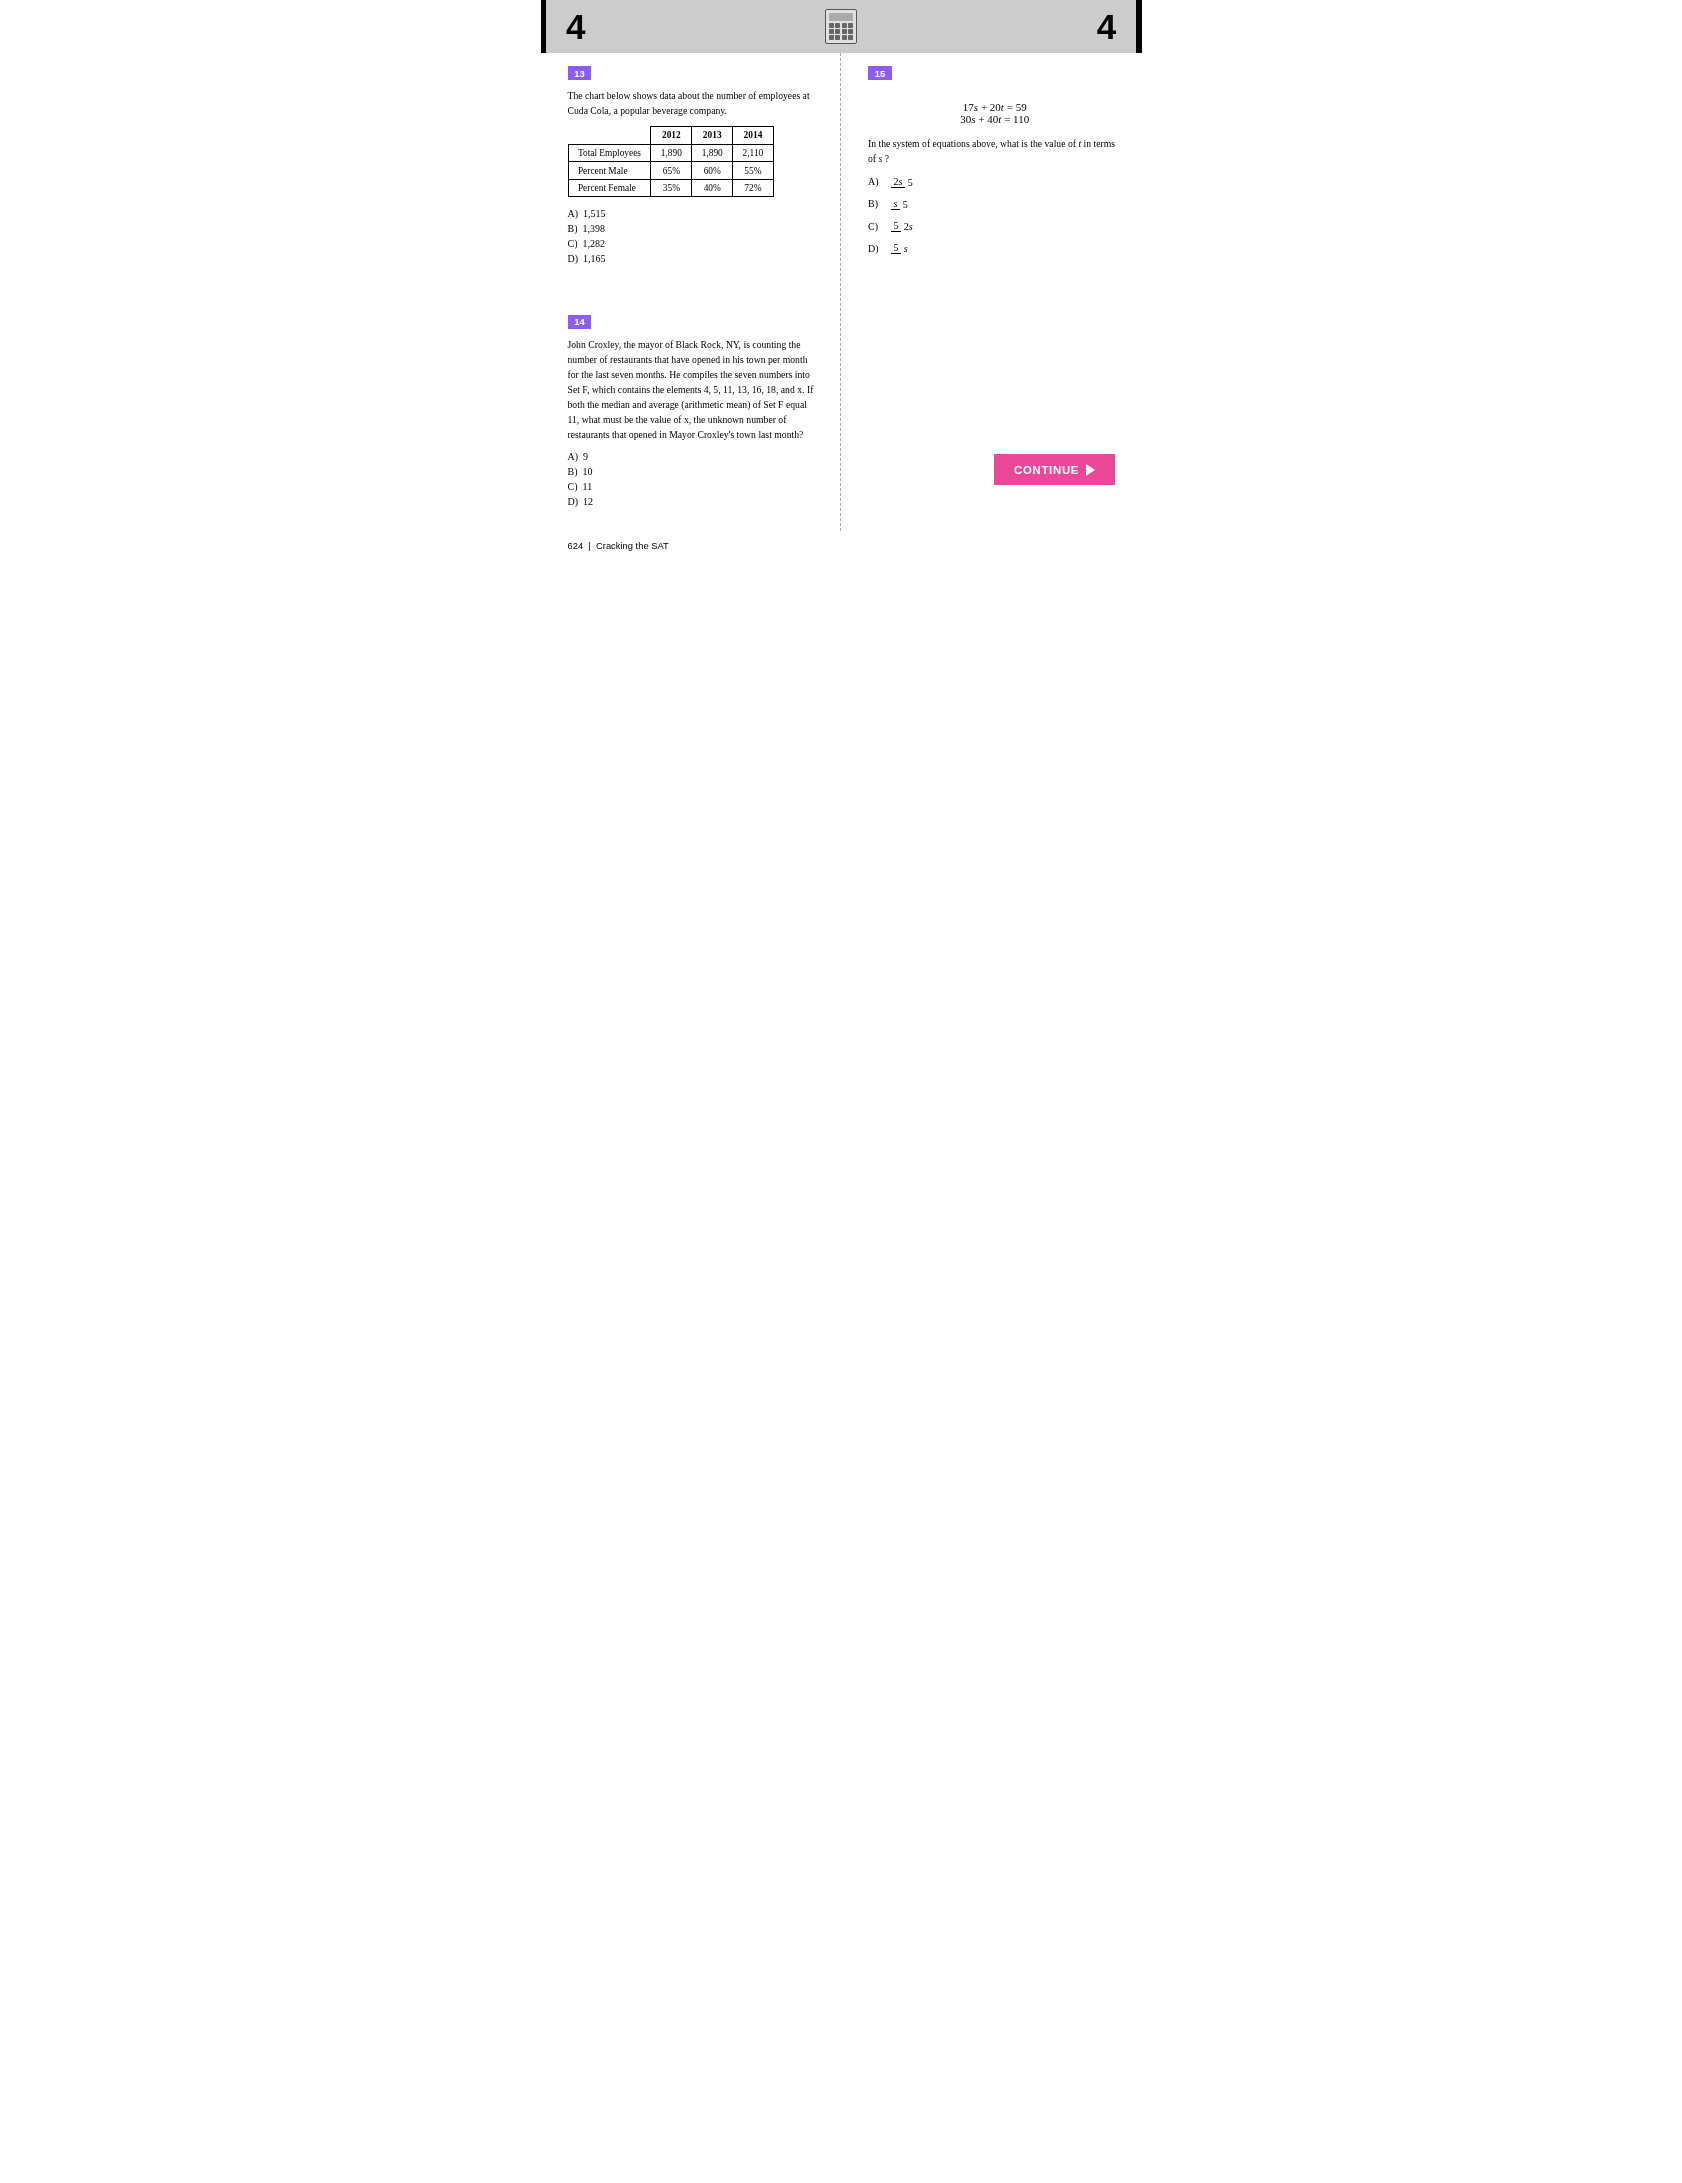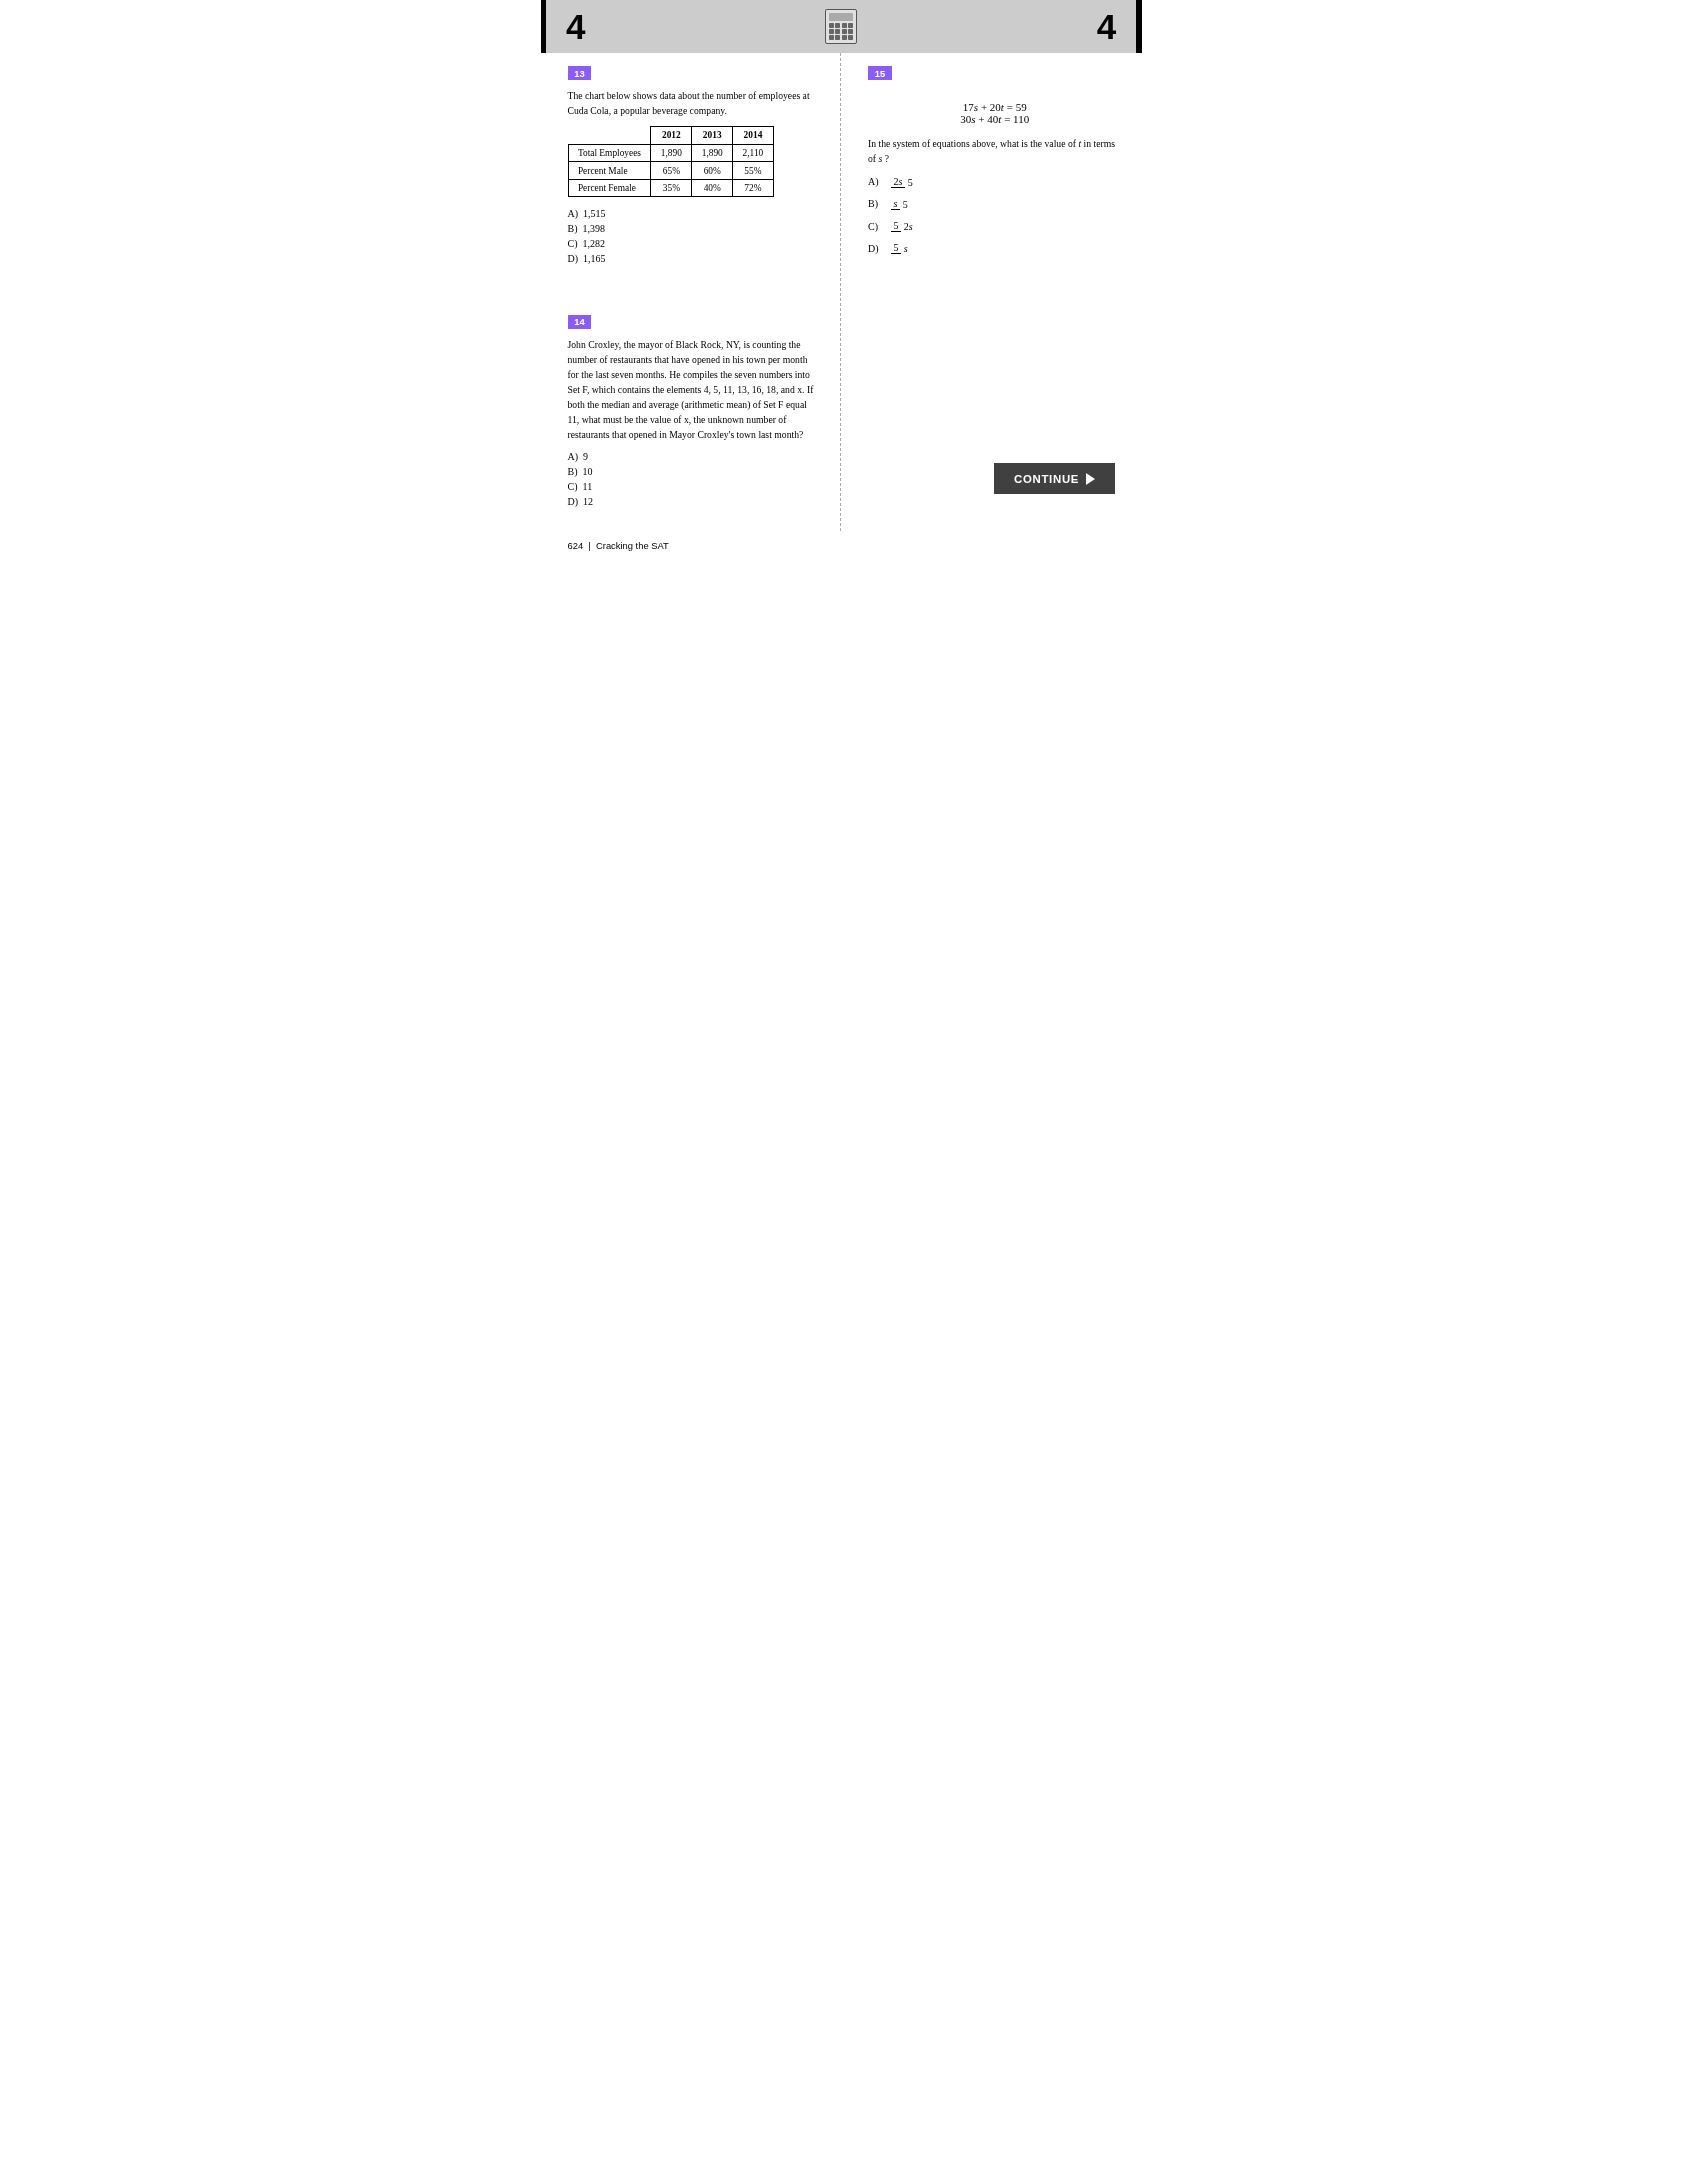--- a/index.html
+++ b/index.html
@@ -186,34 +186,33 @@
       margin-top: 2px;
     }
     .footer-text {
       font-size: 9.4px;
       color: #000;
       font-family: Arial, sans-serif;
     }
 
     
     .continue-btn {
-      background: #404040;
+      background: #ec4899;
       color: #fff;
       padding: 9.4px 20px;
       font-size: 11.4px;
       font-weight: bold;
       font-family: Arial, sans-serif;
       letter-spacing: 0.7px;
       display: flex;
       align-items: center;
       gap: 6.7px;
       cursor: pointer;
       border: none;
       text-transform: uppercase;
-      margin-top: 9px;
     }
     .continue-arrow {
       display: inline-block;
       width: 0;
       height: 0;
       border-top: 6.7px solid transparent;
       border-bottom: 6.7px solid transparent;
       border-left: 9.4px solid #fff;
     }
 

